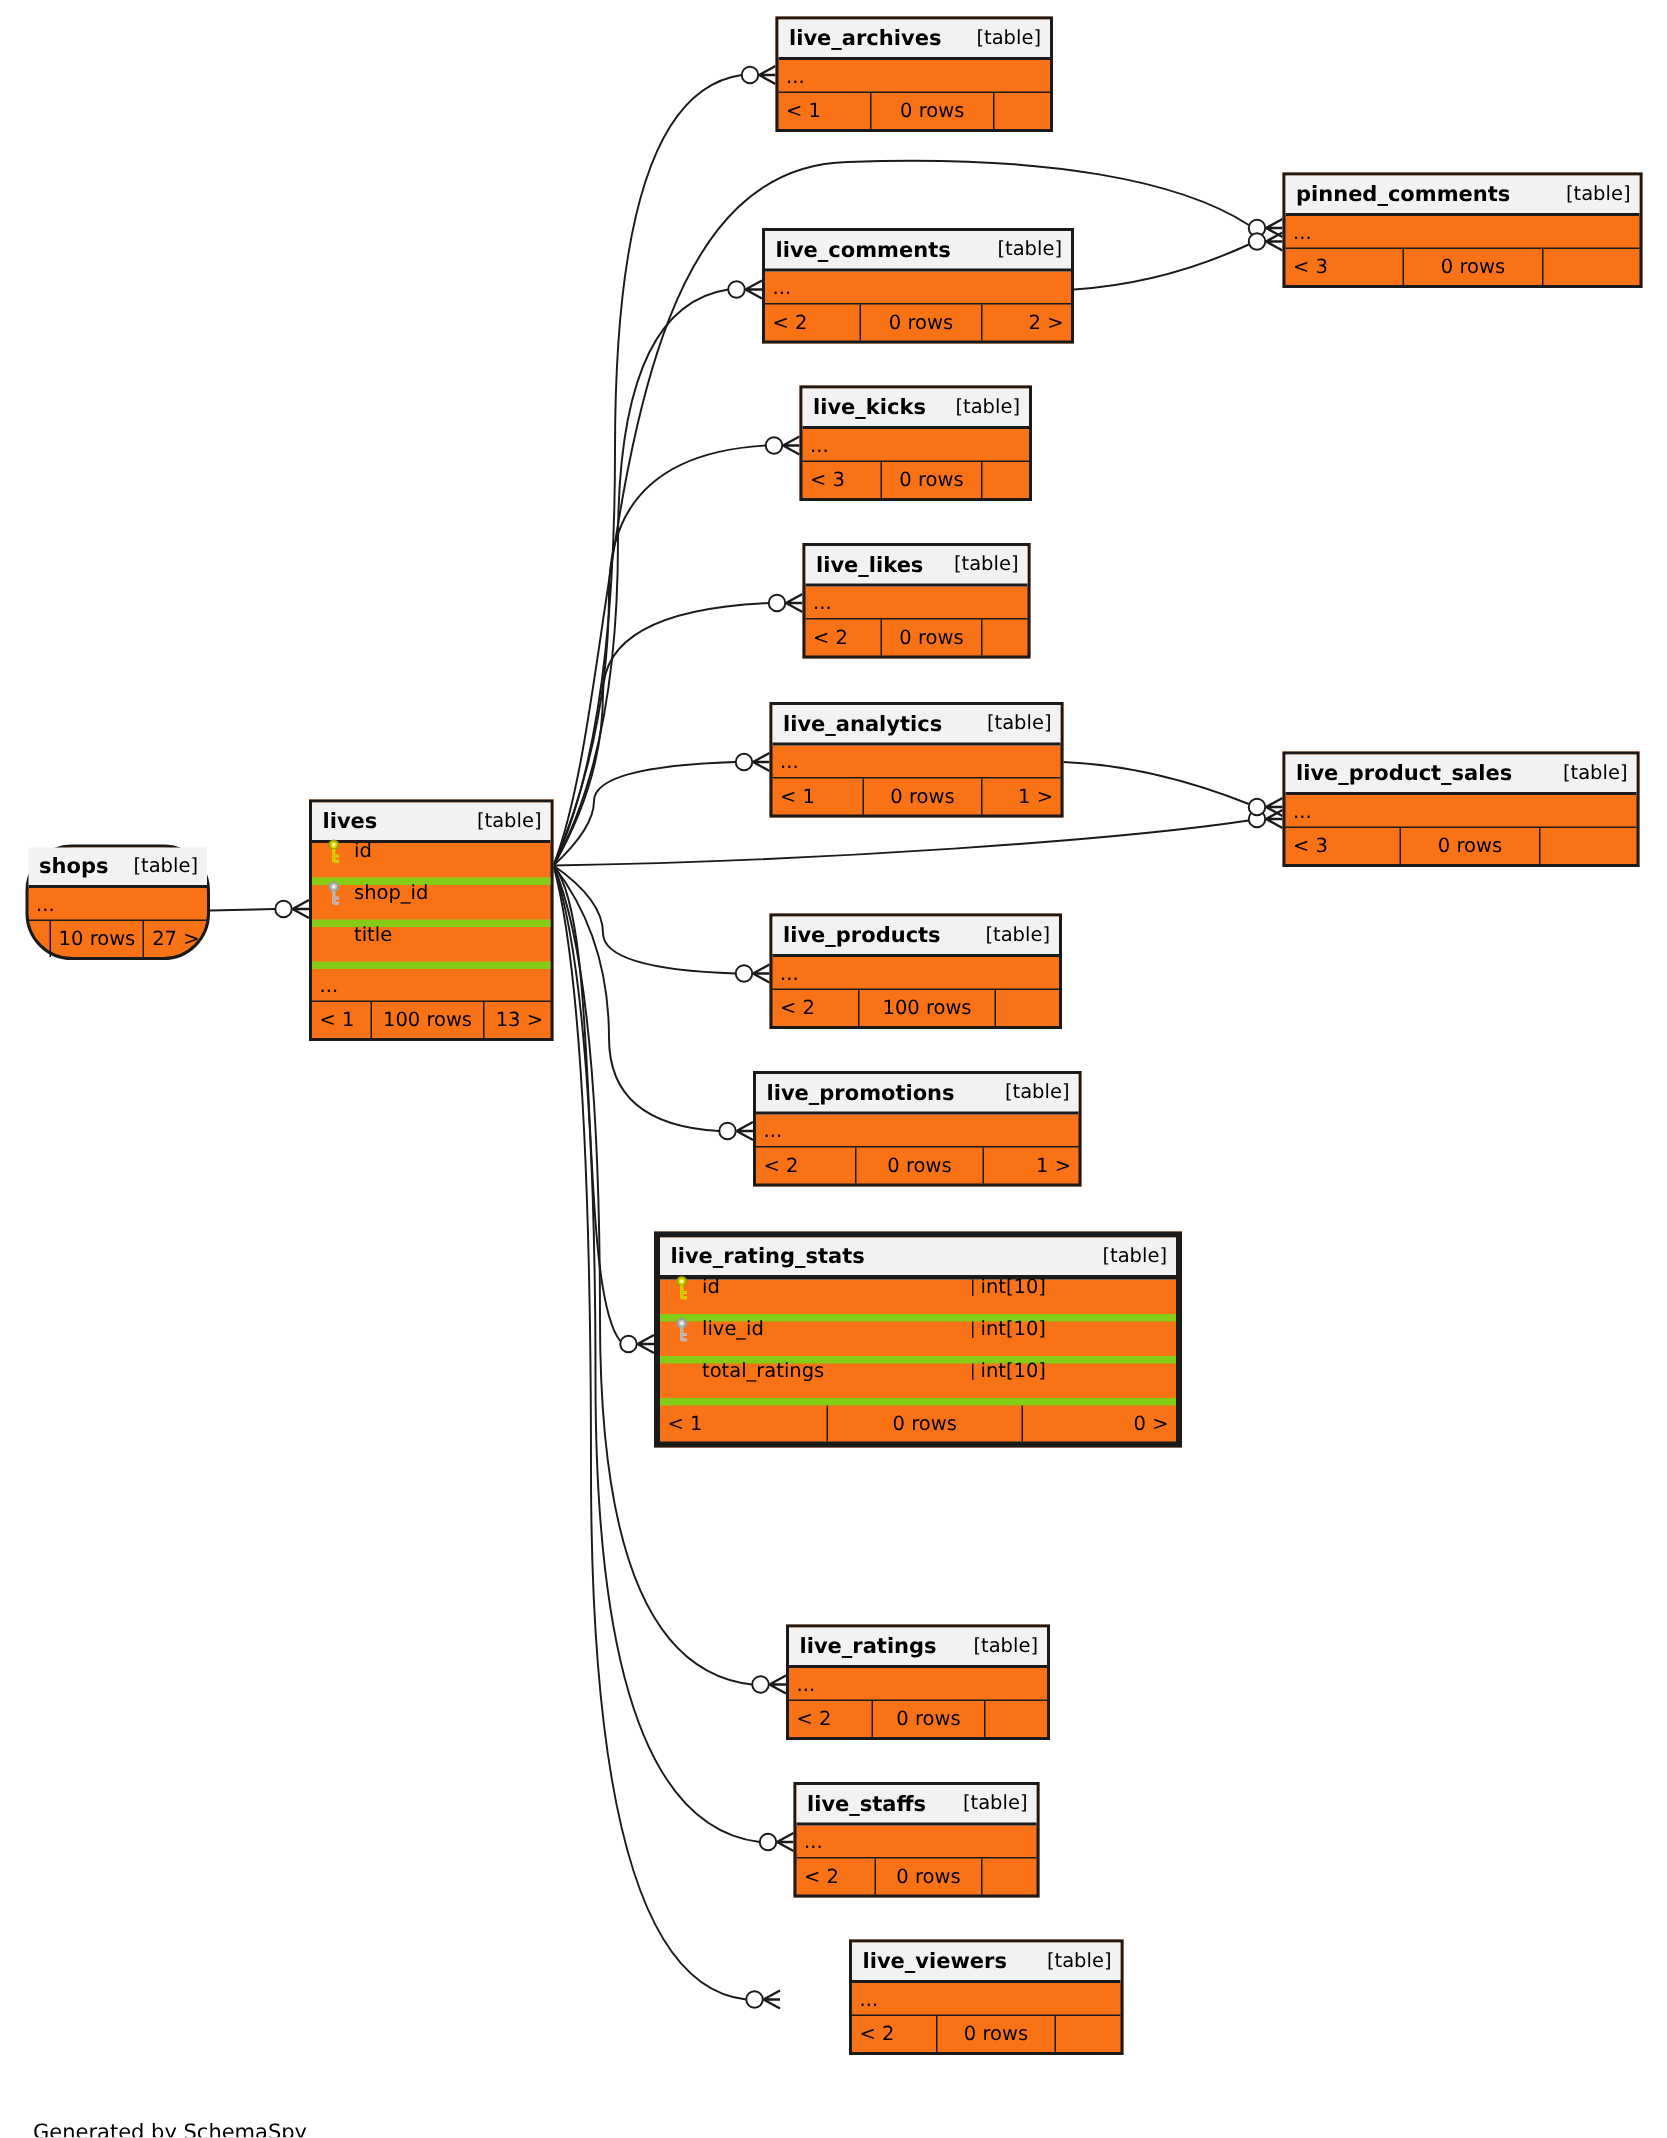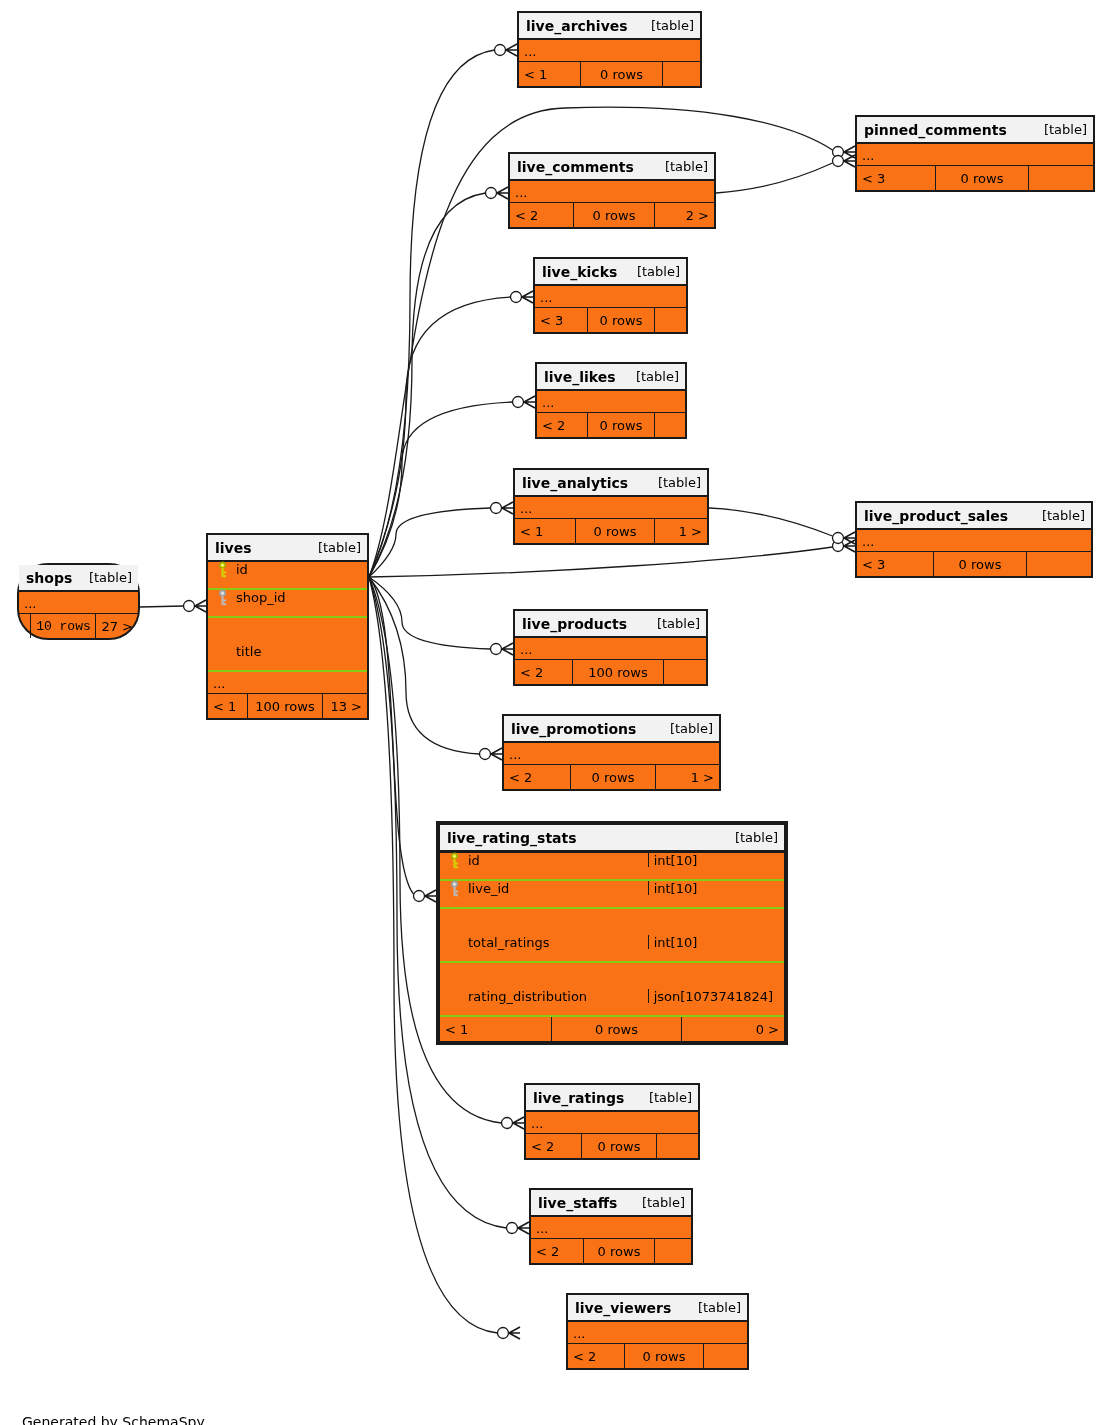--- a/index.html
+++ b/index.html
@@ -7,24 +7,24 @@
           font-family:"DejaVu Sans",sans-serif;color:#000;}
   #edge-layer{position:absolute;left:0;top:0;z-index:1;}
   .tbl{position:absolute;z-index:2;background:#f97316;border:2px solid #1a1a1a;box-sizing:border-box;
        font-size:13px;cursor:pointer;}
   .tbl.thick{border-width:4px;}
   .hdr{display:flex;justify-content:space-between;align-items:center;background:#f2f2f2;
        border-bottom:2px solid #1a1a1a;height:25px;padding:0 6px 0 7px;}
   .tbl.thick .hdr{border-bottom-width:3px;}
   .hdr .nm{font-weight:bold;font-size:14px;white-space:nowrap;}
   .hdr .tag{font-size:13px;margin-left:10px;white-space:nowrap;}
-  .crow{display:flex;align-items:center;height:28px;border-bottom:2px solid #84cc16;
+  .crow{display:flex;align-items:center;height:28px;border-bottom:5px solid #84cc16;
         padding:0 4px 12px 8px;box-sizing:border-box;}
   .crow .keyicon{width:13px;height:17px;margin-right:7px;flex:none;}
-  .crow.nokey{padding-left:28px;margin-top:26px;}
+  .crow.nokey{padding-left:28px;}
   .crow .cname{white-space:nowrap;}
   .crow .ctype{border-left:1px solid #1a1a1a;align-self:stretch;display:flex;align-items:center;
         padding-left:5px;margin-left:auto;white-space:nowrap;}
   .ellip{height:22px;border-bottom:1px solid #1a1a1a;padding:1px 5px 0 5px;box-sizing:border-box;
         display:flex;align-items:center;}
   .ftr{display:flex;height:24px;}
   .fc{box-sizing:border-box;padding:0 5px;display:flex;align-items:center;white-space:nowrap;}
   .fc.mid{border-left:1px solid #1a1a1a;border-right:1px solid #1a1a1a;justify-content:center;}
   .fc.rgt{justify-content:flex-end;}
   #credit{position:absolute;left:22px;top:1414px;font-size:14px;z-index:2;}
@@ -117,21 +117,21 @@
     </svg>
   <div id="credit">Generated by SchemaSpy</div>
 <div class="tbl" style="left: 17px; top: 563px; width: 123px; border-radius: 31px;">
       <div class="hdr">
         <span class="nm">shops</span>
         <span class="tag">[table]</span>
       </div>
       <div class="ellip">...</div>
       <div class="ftr">
         <div class="fc" style="width: 14px;"></div>
-        <div class="fc mid" style="width: 66px; font-family: Liberation Mono, monospace;">10 rows</div>
+        <div class="fc mid" style="width: 66px;">10 rows</div>
         <div class="fc rgt" style="flex: 1 1 0%;">27 &gt;</div>
       </div>
     </div>
     <div class="tbl" style="left: 206px; top: 533px; width: 163px;">
       <div class="hdr">
         <span class="nm">lives</span>
         <span class="tag">[table]</span>
       </div>
       <div class="crow">
         <svg class="keyicon" viewBox="0 0 13 17">
@@ -291,24 +291,20 @@
           <path d="M6.5 7 V15.8 M6.5 11.6 H10 M6.5 15.2 H10" fill="none" stroke="#c4c4c4" stroke-width="2"></path>
           <path d="M6.5 7 V15.8 M6.5 11.6 H10 M6.5 15.2 H10" fill="none" stroke="#9a9a9a" stroke-width="0.6" opacity="0.5"></path>
         </svg>
         <span class="cname" style="width: 182px;">live_id</span>
         <span class="ctype" style="width: 128px;">int[10]</span>
       </div>
       <div class="crow nokey">
         <span class="cname" style="width: 182px;">total_ratings</span>
         <span class="ctype" style="width: 128px;">int[10]</span>
       </div>
-      <div class="crow nokey">
-        <span class="cname" style="width: 182px;">rating_distribution</span>
-        <span class="ctype" style="width: 128px;">json[1073741824]</span>
-      </div>
       <div class="ftr">
         <div class="fc" style="width: 111px;">&lt; 1</div>
         <div class="fc mid" style="width: 131px;">0 rows</div>
         <div class="fc rgt" style="flex: 1 1 0%;">0 &gt;</div>
       </div>
     </div>
     <div class="tbl" style="left: 524px; top: 1083px; width: 176px;">
       <div class="hdr">
         <span class="nm">live_ratings</span>
         <span class="tag">[table]</span>

